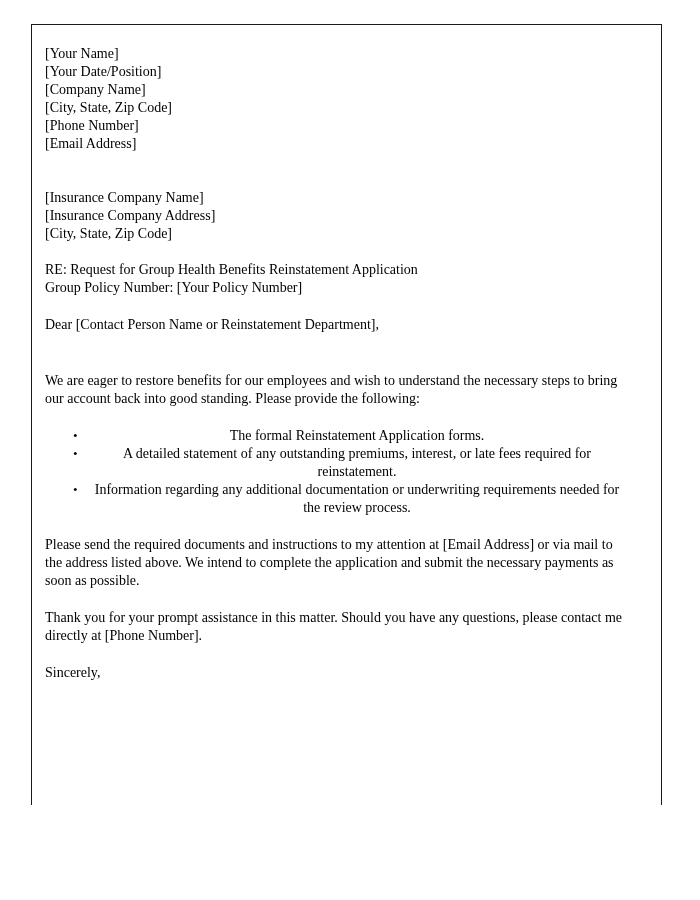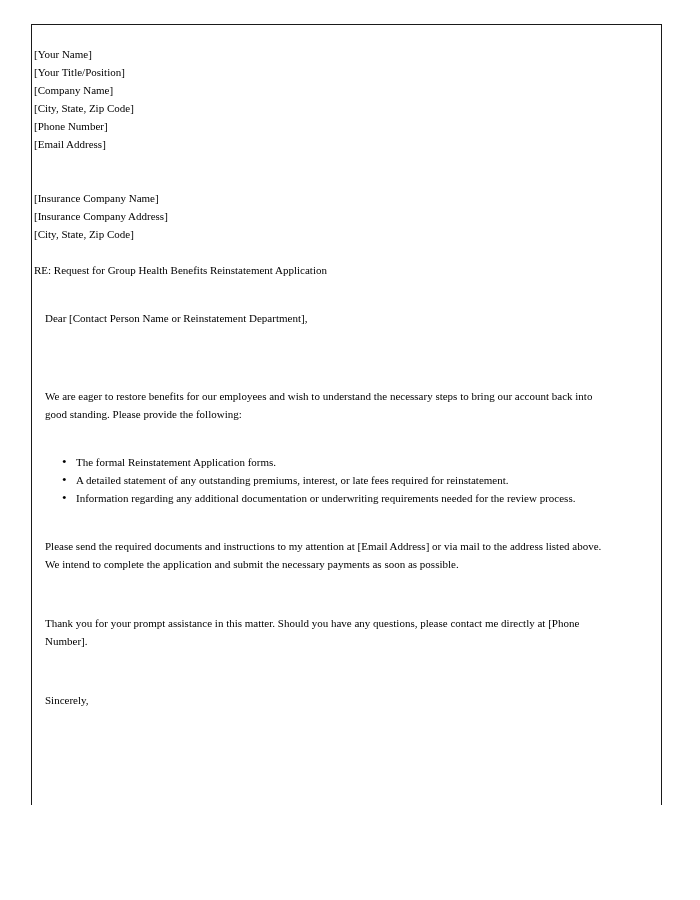--- a/index.html
+++ b/index.html
@@ -25,24 +25,24 @@
     height: 781px;
     border: 1px solid #1a1a1a;
     border-bottom: none;
     box-sizing: border-box;
     background: #ffffff;
     overflow: hidden;
   }
 
   #letter-body {
     position: absolute;
-    left: 2px;
+    left: 13px;
     top: 20px;
     width: 582px;
-    font-size: 11px;
+    font-size: 14px;
     line-height: 18px;
   }
 
   .block {
     margin: 0;
   }
 
   .addr-line {
     display: block;
     white-space: nowrap;
@@ -51,53 +51,54 @@
   .spacer-sm { height: 18px; }
   .spacer-md { height: 19px; }
 
   .subject-line {
     display: block;
     font-weight: normal;
     white-space: nowrap;
   }
 
   .para {
-    margin: 11px;
+    margin: 0;
     text-align: left;
   }
 
   ul.request-list {
     margin: 0;
     padding: 0 0 0 42px;
     list-style: none;
   }
   ul.request-list > li {
     position: relative;
     margin: 0;
     padding: 0;
     line-height: 18px;
+    text-align: center;
   }
   ul.request-list > li::before {
     content: "\2022";
     position: absolute;
     left: -14px;
     top: 0;
     font-size: 13px;
     line-height: 18px;
   }
 </style>
 </head>
 <body>
 
 <div id="page-frame">
   <div id="letter-body">
 
     <div class="block">
       <span class="addr-line">[Your Name]</span>
-      <span class="addr-line">[Your Title/Position]</span>
+      <span class="addr-line">[Your Date/Position]</span>
       <span class="addr-line">[Company Name]</span>
       <span class="addr-line">[City, State, Zip Code]</span>
       <span class="addr-line">[Phone Number]</span>
       <span class="addr-line">[Email Address]</span>
     </div>
 
     <div class="spacer-sm"></div>
 
 
     <div class="spacer-sm"></div>
@@ -105,20 +106,21 @@
     <div class="block">
       <span class="addr-line">[Insurance Company Name]</span>
       <span class="addr-line">[Insurance Company Address]</span>
       <span class="addr-line">[City, State, Zip Code]</span>
     </div>
 
     <div class="spacer-sm"></div>
 
     <div class="block">
       <span class="subject-line">RE: Request for Group Health Benefits Reinstatement Application</span>
+      <span class="subject-line">Group Policy Number: [Your Policy Number]</span>
     </div>
 
     <div class="spacer-md"></div>
 
     <p class="para">Dear [Contact Person Name or Reinstatement Department],</p>
 
     <div class="spacer-md"></div>
 
 
     <div class="spacer-md"></div>

